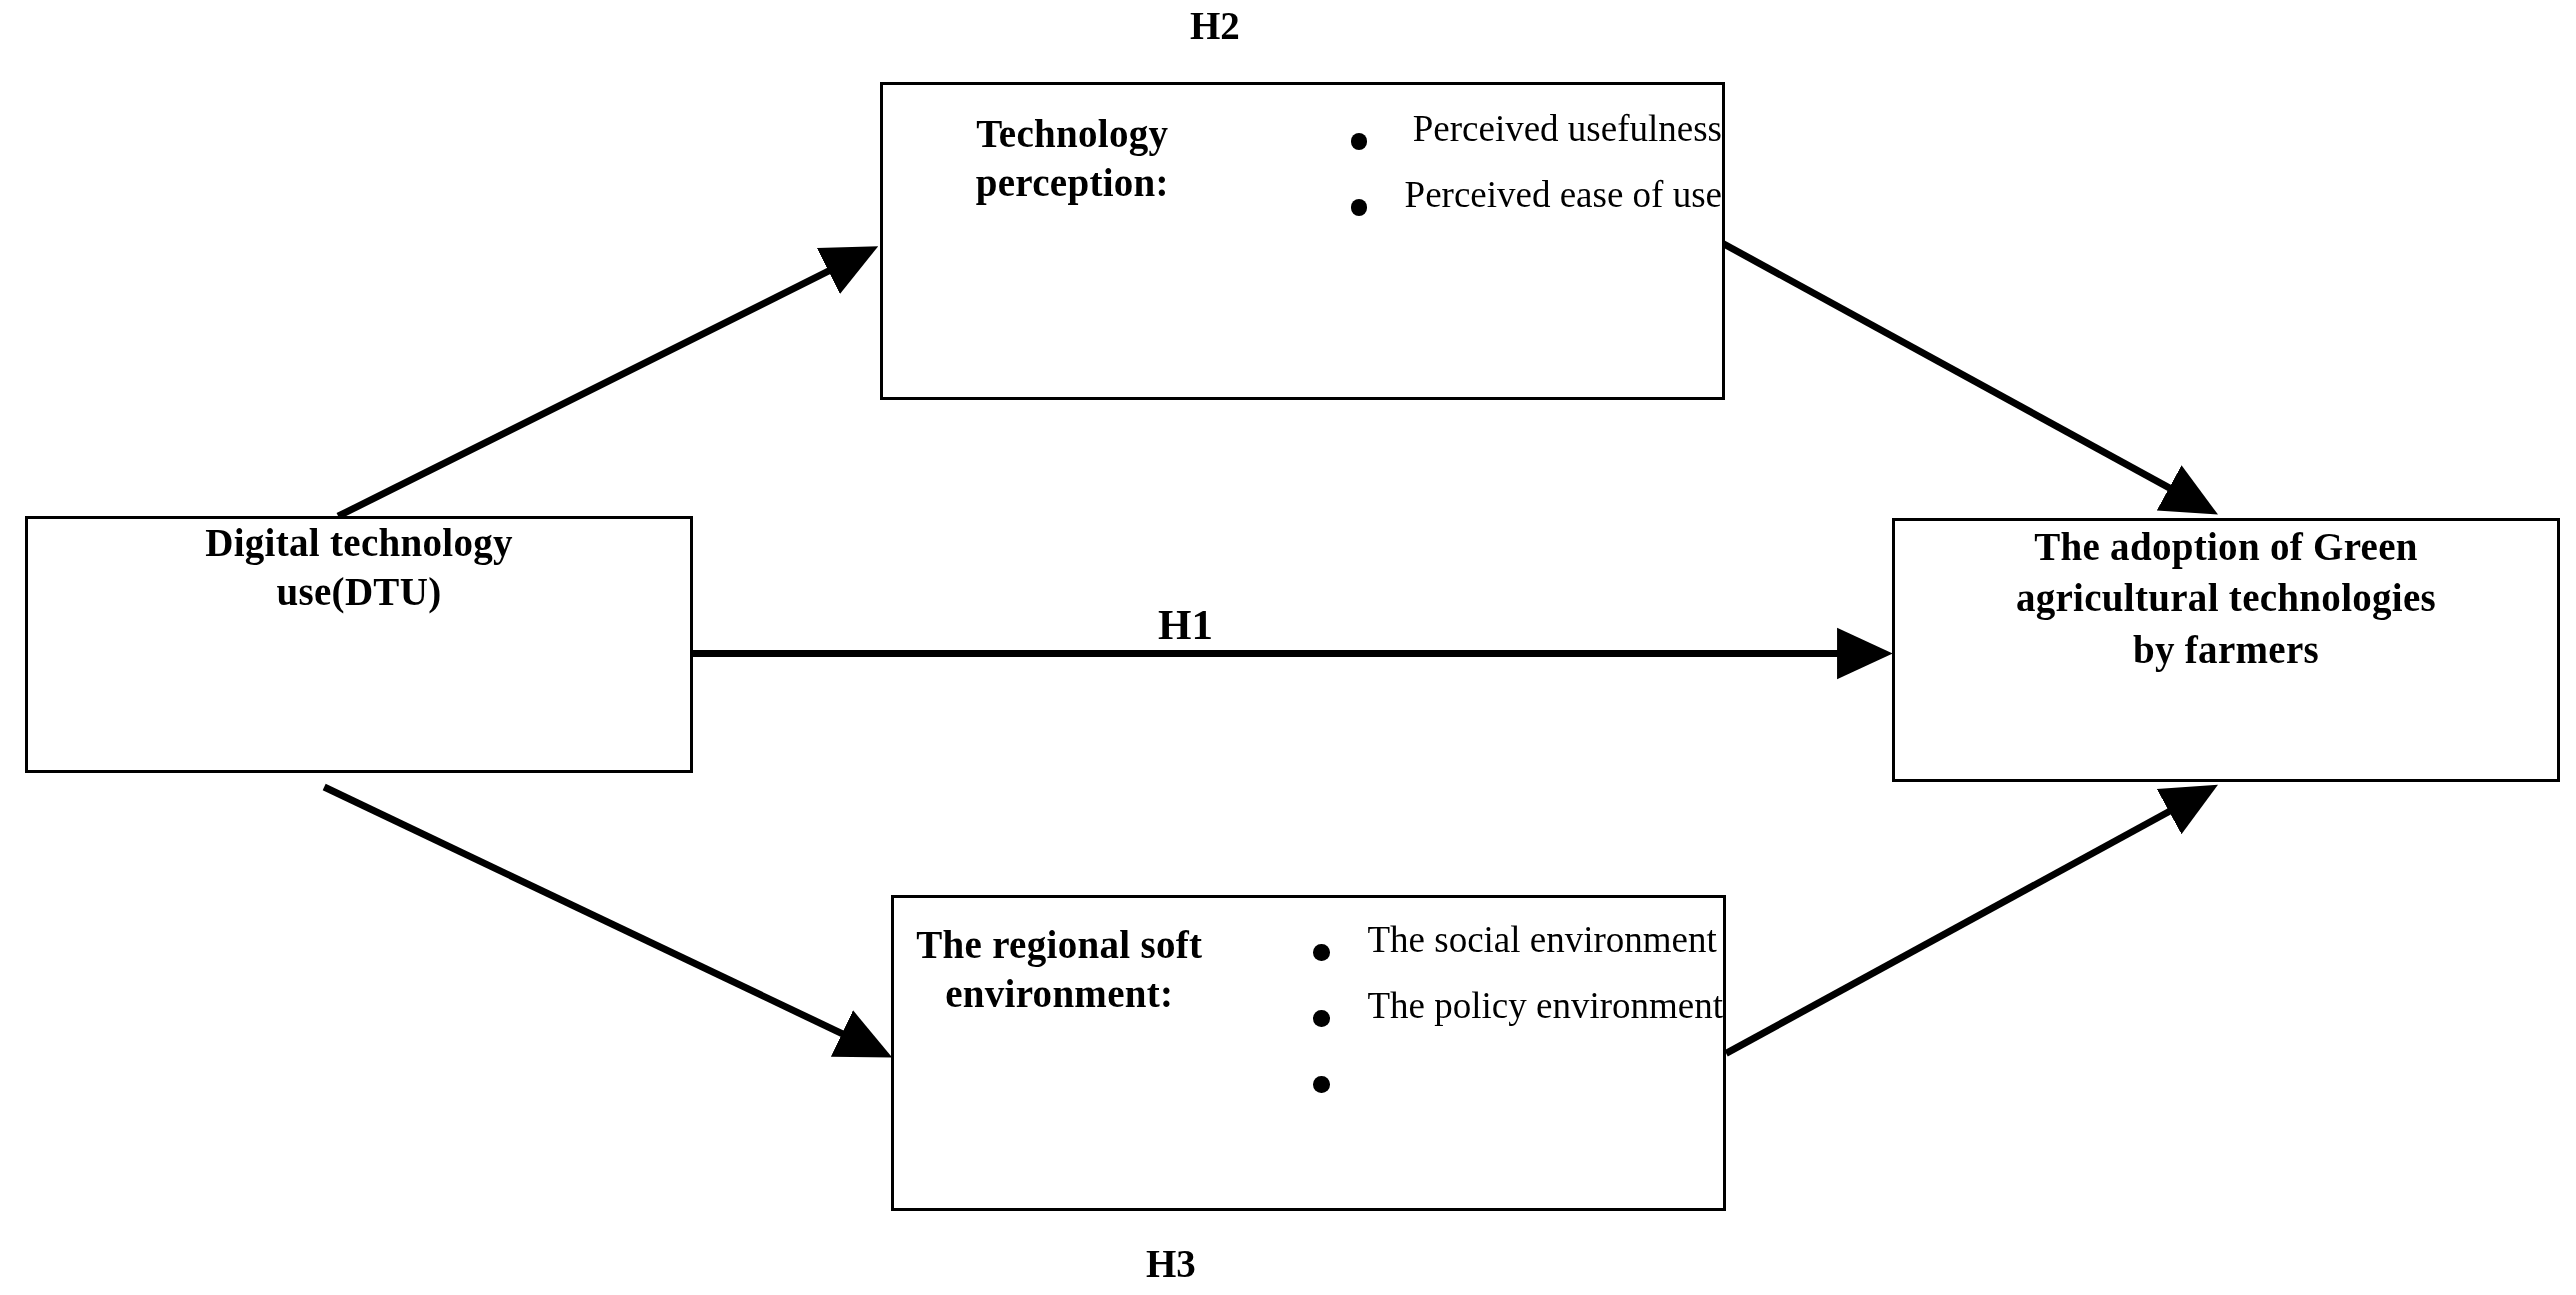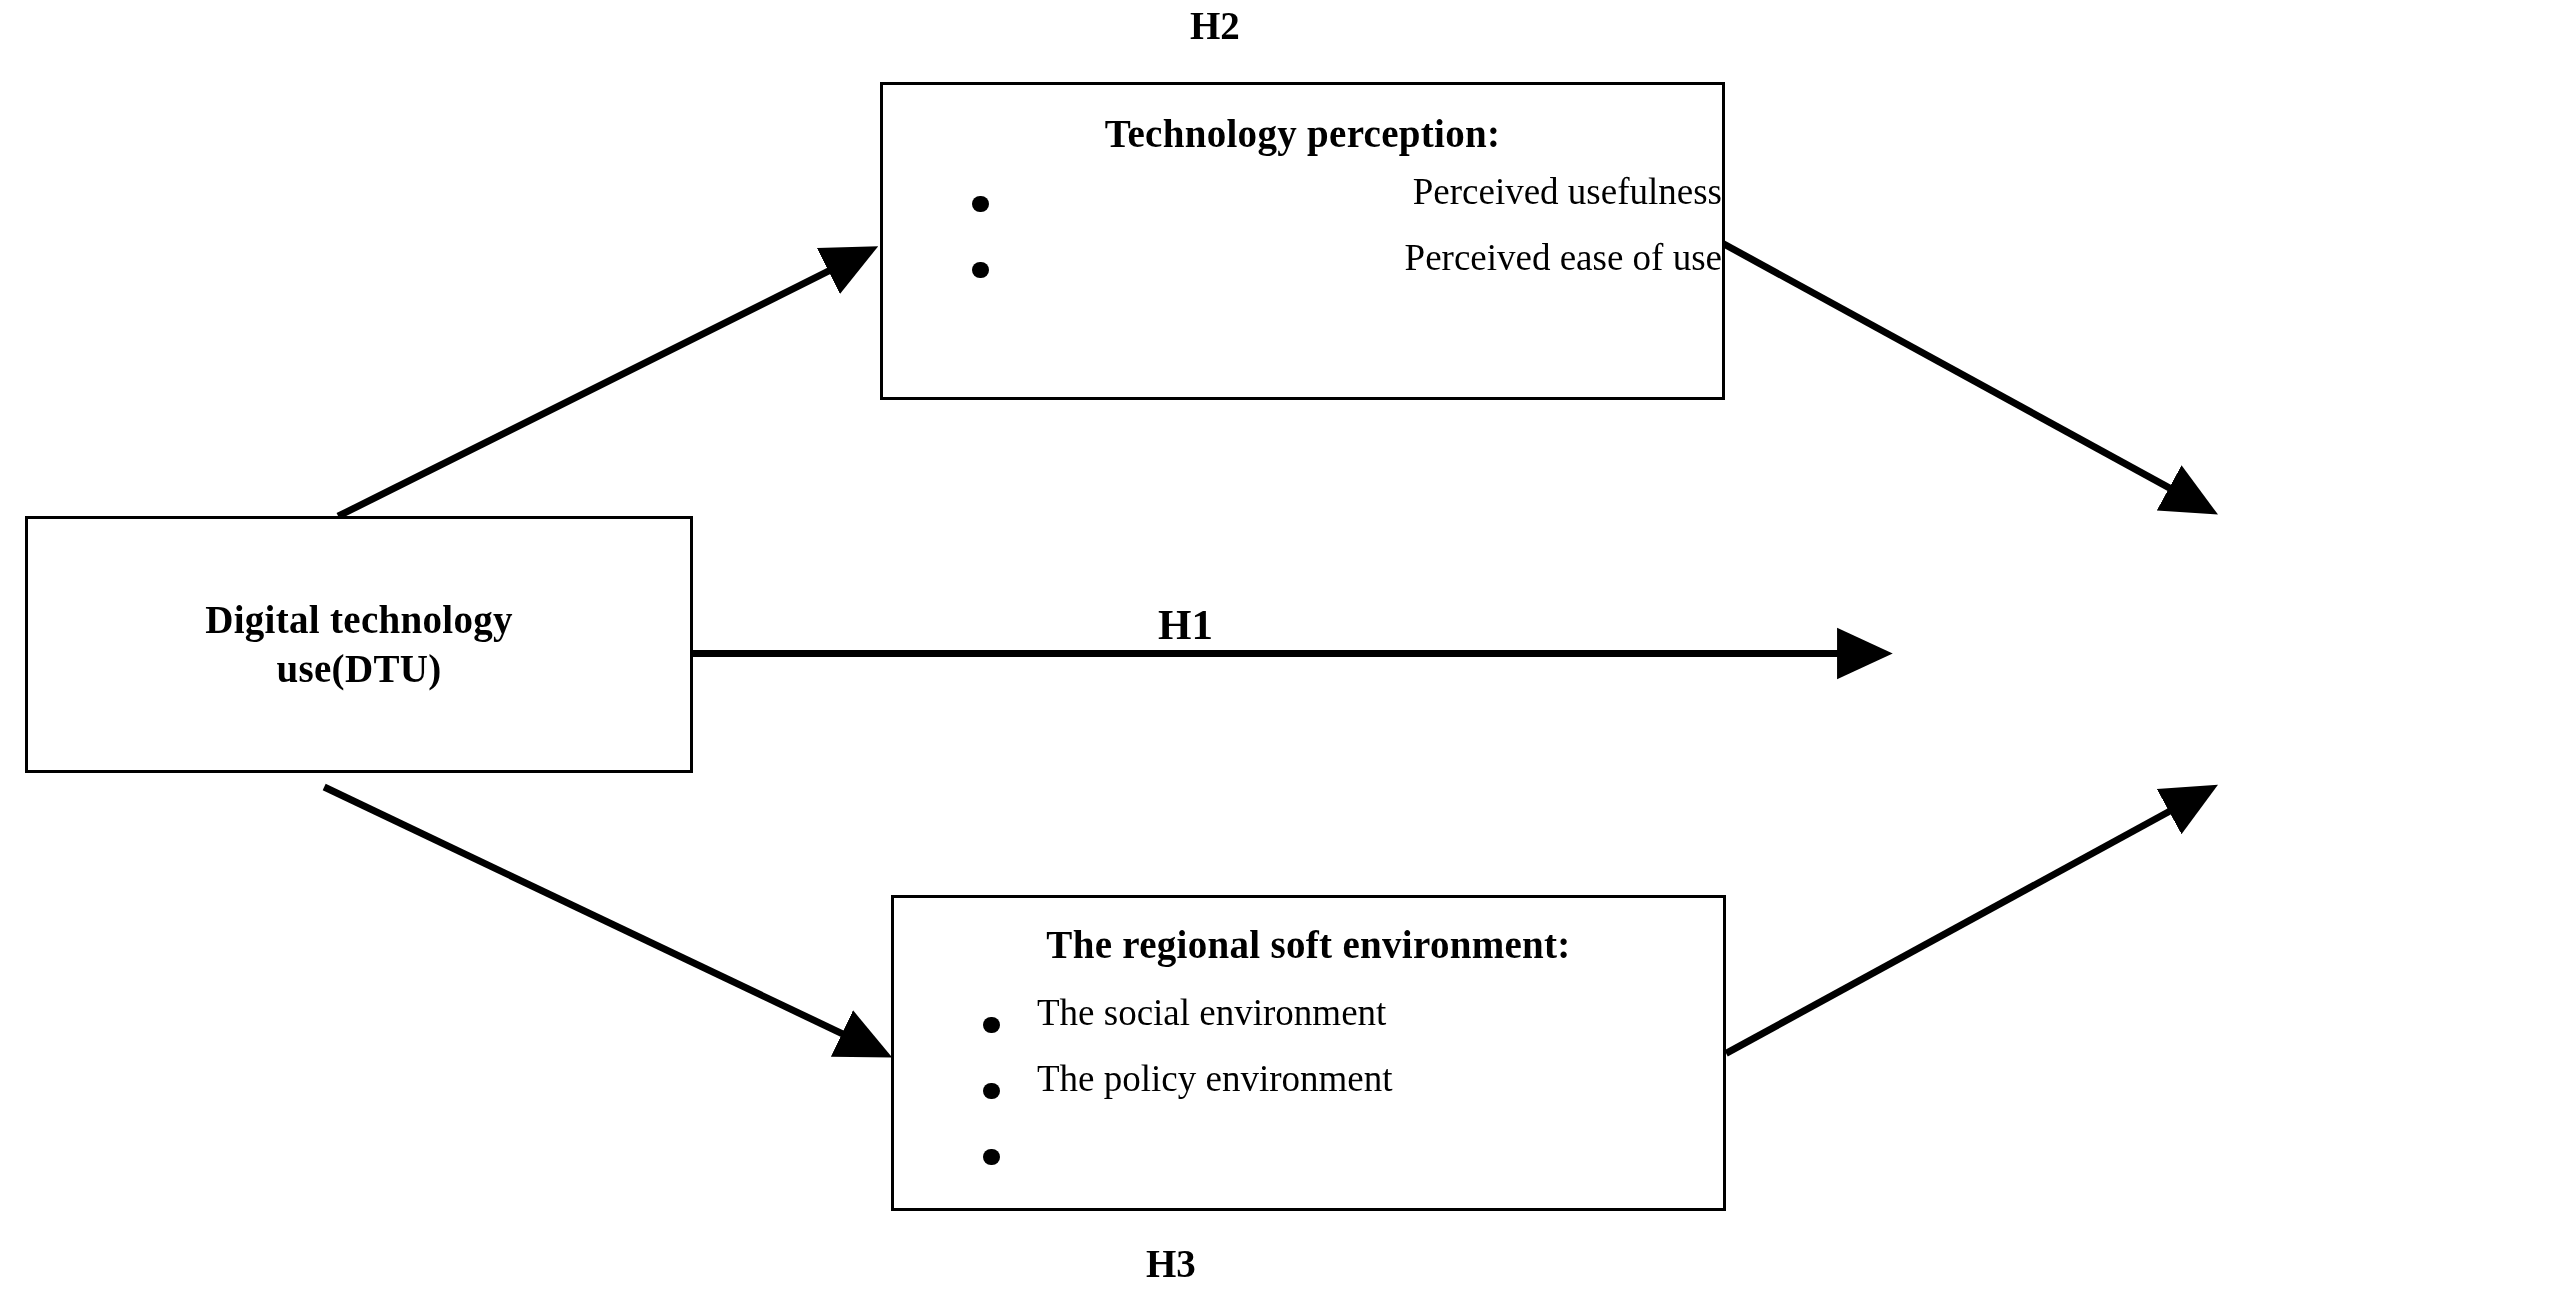--- a/index.html
+++ b/index.html
@@ -26,21 +26,21 @@
     width: 2576px;
     height: 1295px;
     pointer-events: none;
   }
   .node-box {
     position: absolute;
     box-sizing: border-box;
     border: 3.2px solid #000000;
     background: #ffffff;
     display: flex;
-    flex-direction: column;
+    flex-direction: row;
     justify-content: center;
   }
   .node-title {
     font-weight: bold;
     text-align: center;
     line-height: 1.25;
     letter-spacing: 0.3px;
   }
   .bullet-list {
     list-style: none;
@@ -223,19 +223,26 @@
       <li class="bullet-item">
         <span class="bullet-dot"></span>
         <span class="bullet-text">The policy environment</span>
       </li>
       <li class="bullet-item">
         <span class="bullet-dot"></span>
       </li>
     </ul>
   </div>
 
+  <div class="node-box" id="node-adoption">
+    <div class="node-title">
+      <div>The adoption of Green</div>
+      <div>agricultural technologies</div>
+      <div>by farmers</div>
+    </div>
+  </div>
 
   <div class="hyp-label" id="label-h2">H2</div>
   <div class="hyp-label" id="label-h1">H1</div>
   <div class="hyp-label" id="label-h3">H3</div>
 
 </div>
 
 
 </body></html>

